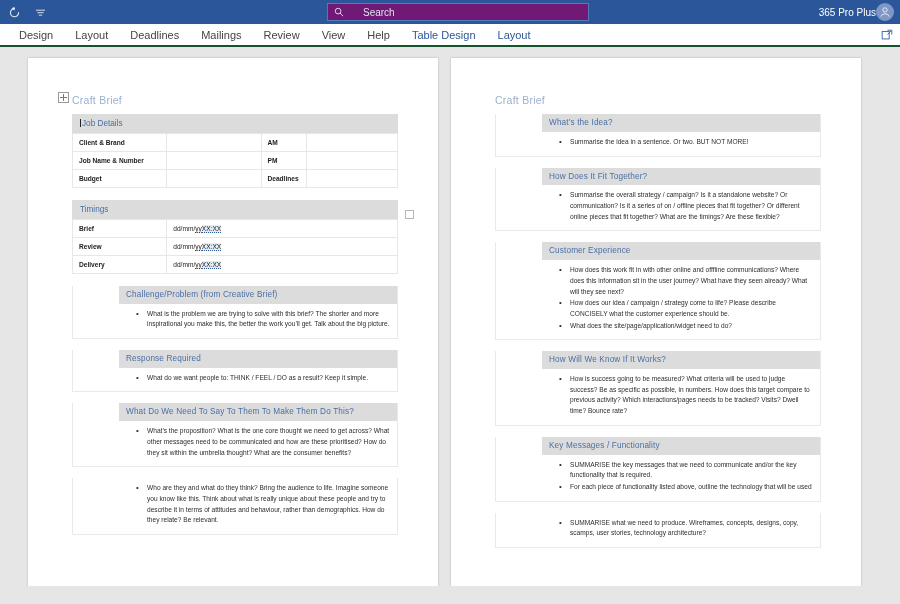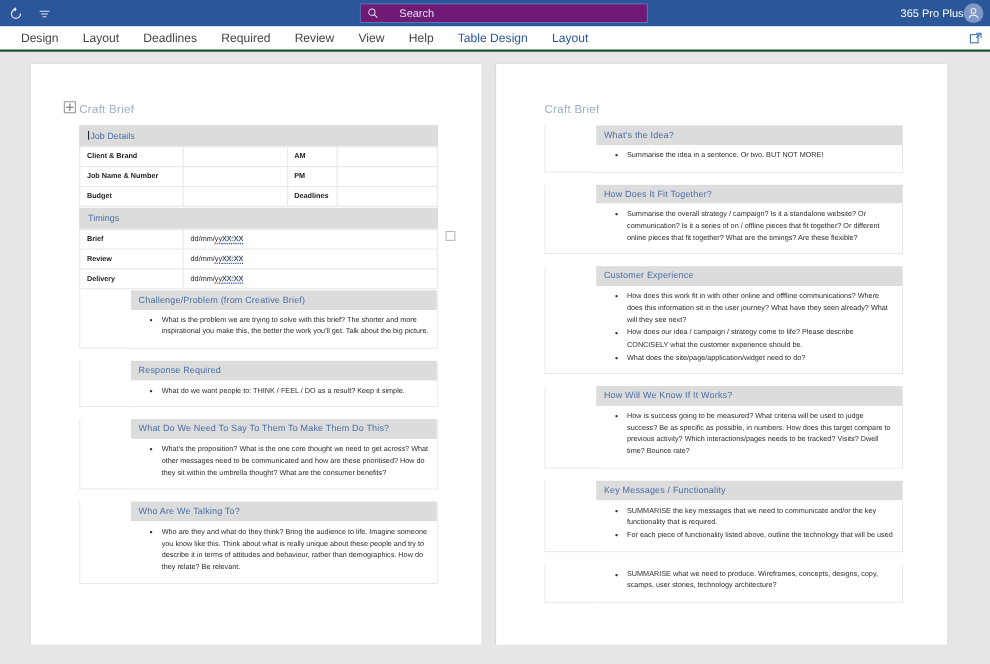--- a/index.html
+++ b/index.html
@@ -166,21 +166,21 @@
   table.grid td.blank { background: #ffffff; }
   .tbl-head {
     background: #dcdcdc;
     color: #4a6fa5;
     font-size: 8.2px;
     padding: 4px 6px 4px 7px;
     border: 1px solid #dcdcdc;
     border-bottom: none;
     line-height: 1.2;
   }
-  .tbl-wrap { margin-bottom: 1px; position: relative; }
+  .tbl-wrap { margin-bottom: 12px; position: relative; }
 
   .cursor-bar {
     display:inline-block; width:1px; height:8px;
     background:#222; vertical-align:-1px; margin-right:1px;
   }
 
   
   .dt { font-size: 6.6px; color: #1c1c1c; }
   .sq-red {
     border-bottom: 1px dotted #cf2a27;
@@ -234,21 +234,21 @@
         <path d="M2.2 12.4 a4.9 4.2 0 0 1 9.6 0" fill="none" stroke="#e9eef7" stroke-width="1.1"></path>
       </svg>
     </span>
   </div>
 </div>
 
 <div class="ribbon">
   <div class="tab">Design</div>
   <div class="tab">Layout</div>
   <div class="tab">Deadlines</div>
-  <div class="tab">Required</div>
+  <div class="tab">Mailings</div>
   <div class="tab">Review</div>
   <div class="tab">View</div>
   <div class="tab">Help</div>
   <div class="tab contextual">Table Design</div>
   <div class="tab contextual">Layout</div>
 
   <div class="ribbon-right">
     <svg width="14" height="14" viewBox="0 0 16 16" aria-hidden="true">
       <rect x="2.5" y="4" width="8" height="8.5" fill="none" stroke="#3a6bb5" stroke-width="1.1"></rect>
       <path d="M8.5 2.5 h5 v5" fill="none" stroke="#3a6bb5" stroke-width="1.1"></path>
@@ -343,21 +343,20 @@
           <span>What Do We Need To Say To Them To Make Them Do This?</span>
         </div>
         <div class="block-body">
           <ul class="bullets">
             <li>What’s the proposition? What is the one core thought we need to get across? What other messages need to be communicated and how are these prioritised? How do they sit within the umbrella thought? What are the consumer benefits?</li>
           </ul>
         </div>
       </div>
 
       <div class="block">
-        <div class="block-head">Who Are We Talking To?</div>
         <div class="block-body">
           <ul class="bullets">
             <li>Who are they and what do they think? Bring the audience to life. Imagine someone you know like this. Think about what is really unique about these people and try to describe it in terms of attitudes and behaviour, rather than demographics. How do they relate? Be relevant.</li>
           </ul>
         </div>
       </div>
 
     </div>
 
   </div>

